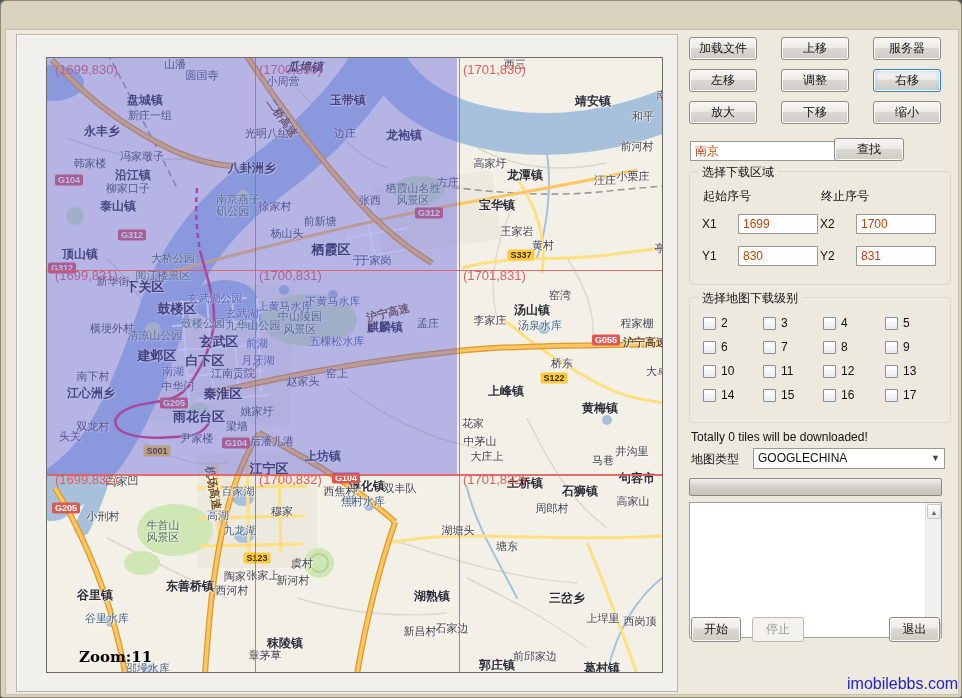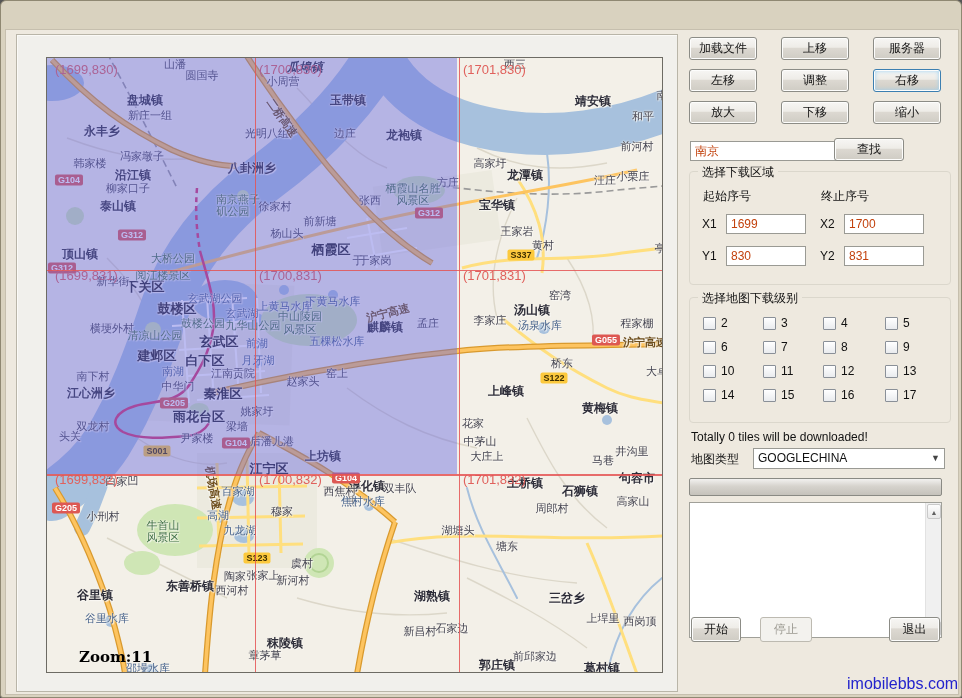--- a/index.html
+++ b/index.html
@@ -42,38 +42,38 @@
   .badge-g{font-size:9px;font-weight:bold;color:#fff;background:#dd5853;padding:1px 3px;
            border-radius:2px;text-shadow:none;}
   .badge-s{font-size:9px;font-weight:bold;color:#3f3000;background:#fcc93d;padding:1px 3px;
            border-radius:2px;text-shadow:none;}
   .tile-lab{position:absolute;font-size:13px;color:#e0615c;white-space:nowrap;}
   
   .btn{background:linear-gradient(#f7f6f4,#eeece7 45%,#ddd9d2 46%,#cfccc4);
        border:1px solid #8c8c86;border-radius:3px;font-size:12px;color:#141414;
        box-shadow:inset 0 0 0 1px #fdfdfc;cursor:default;}
   .btn.focused{border-color:#3c7fb1;box-shadow:inset 0 0 0 1px #fdfdfc,inset 0 0 4px 1px #9ed2f2;}
-  .btn.disabled{background:#f3f2ee;border-color:#bdbab1;color:#9c9a92;box-shadow:none;margin-left:8px;}
+  .btn.disabled{background:#f3f2ee;border-color:#bdbab1;color:#9c9a92;box-shadow:none;}
   .toolbar-grid{position:absolute;left:684px;top:8px;display:grid;
                 grid-template-columns:repeat(3,68px);column-gap:24px;row-gap:9px;}
   .toolbar-grid .btn{height:23px;}
   .tinput{background:#fff;border:1px solid #9a9a94;font-size:12px;padding:1px 4px;color:#c2410c;}
   .search-input{position:absolute;left:685px;top:112px;width:178px;height:20px;}
   .find-btn{position:absolute;left:829px;top:109px;width:70px;height:23px;}
   .groupbox{position:absolute;border:1px solid #dbd7cc;border-radius:4px;}
   .gb-legend{position:absolute;top:-8px;left:8px;background:#eee9df;padding:0 4px;
              font-size:12px;color:#111;}
   .gb1{left:684px;top:142px;width:262px;height:114px;}
   .gb2{left:684px;top:268px;width:262px;height:126px;}
   .sublabel{position:absolute;font-size:12px;color:#111;}
   .fields-grid{position:absolute;left:12px;top:42px;display:grid;
                grid-template-columns:118px 118px;row-gap:12px;}
   .field{display:flex;align-items:center;}
   .flabel{font-size:12px;color:#111;width:24px;}
-  .field .tinput{width:80px;height:20px;}
+  .field .tinput{width:80px;height:20px;margin-left:12px;}
   .levels-grid{position:absolute;left:13px;top:18px;display:grid;
                grid-template-columns:60px 60px 62px 56px;row-gap:10px;}
   .cb{display:flex;align-items:center;font-size:12px;color:#111;cursor:default;}
   .cb-box{display:inline-block;width:13px;height:13px;background:linear-gradient(#fff,#e9ebee);
           border:1px solid #8a9098;border-radius:1px;margin-right:5px;}
   .summary{position:absolute;left:686px;top:401px;font-size:12px;color:#111;}
   .mt-label{position:absolute;left:686px;top:422px;font-size:12px;color:#111;}
   .combo{position:absolute;left:748px;top:419px;width:192px;height:21px;background:#fff;
          border:1px solid #9a9a94;font-size:12px;color:#111;padding:2px 4px;}
   .combo .arrow{position:absolute;right:4px;top:4px;font-size:9px;color:#444;}

